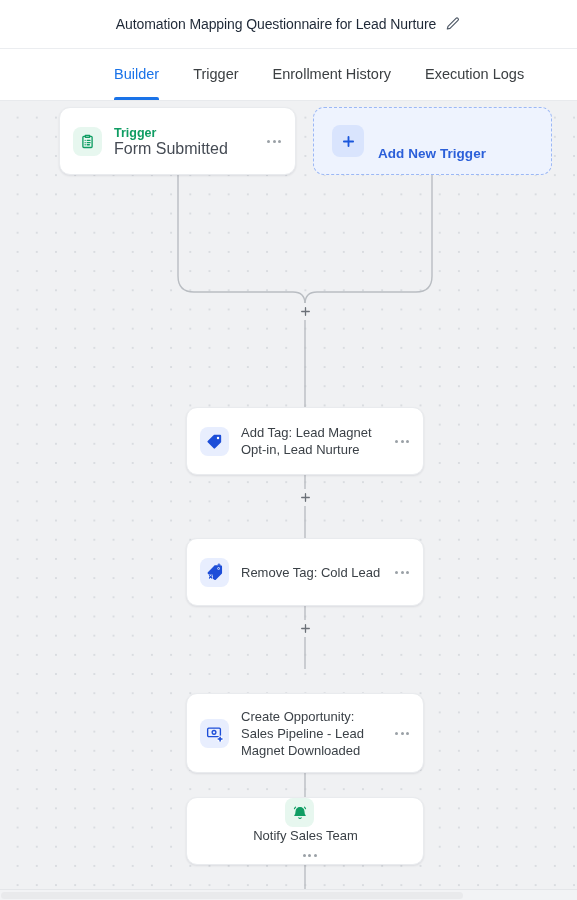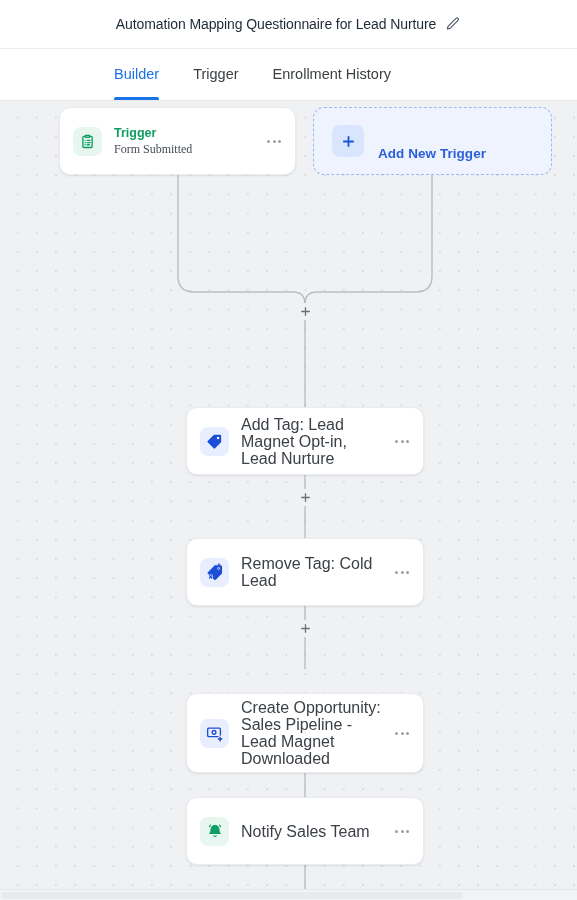--- a/index.html
+++ b/index.html
@@ -144,27 +144,26 @@
     flex-direction: column;
     justify-content: space-between;
   }
   .node-eyebrow {
     font-size: 12.5px;
     font-weight: 700;
     color: #0f9d63;
     line-height: 16px;
   }
   .node-sub {
-    font-size: 12px;
+    font-size: 16px;
     color: #454b54;
     line-height: 16px;
-    font-family: Liberation Serif, serif;
   }
   .node-label {
-    font-size: 16px;
+    font-size: 13px;
     color: #3b4147;
     line-height: 17px;
     word-break: break-word;
   }
 
   .node-menu {
     flex: 0 0 18px;
     width: 18px;
     height: 18px;
     margin-left: 8px;
@@ -211,21 +210,21 @@
     color: #2b5fd9;
     letter-spacing: 0.05px;
     margin-top: 24px;
   }
 
   
   .action-node { left: 186px; width: 238px; }
   #node-add-tag          { top: 306px; height: 68px; }
   #node-remove-tag       { top: 437px; height: 68px; }
   #node-create-opp       { top: 592px; height: 80px; }
-  #node-notify           { top: 696px; height: 68px; }
+  #node-notify           { top: 696px; height: 68px; flex-direction: column; }
 
   
   .conn-plus {
     position: absolute;
     width: 17px;
     height: 17px;
     margin-left: -8.5px;
     display: flex;
     align-items: center;
     justify-content: center;
@@ -271,20 +270,23 @@
 
   <div class="tabbar">
     <div class="tab active">
       <span>Builder</span>
     </div>
     <div class="tab">
       <span>Trigger</span>
     </div>
     <div class="tab">
       <span>Enrollment History</span>
+    </div>
+    <div class="tab">
+      <span>Execution Logs</span>
     </div>
   </div>
 
   <div class="canvas">
     <div class="canvas-inner">
 
       <svg class="connectors" viewBox="0 0 577 790" preserveAspectRatio="none">
         <g fill="none" stroke="#b9bdc2" stroke-width="1.4">
 
           <path d="M178,74 L178,175 Q178,191 194,191 L293,191 Q305,191 305,203"></path>

